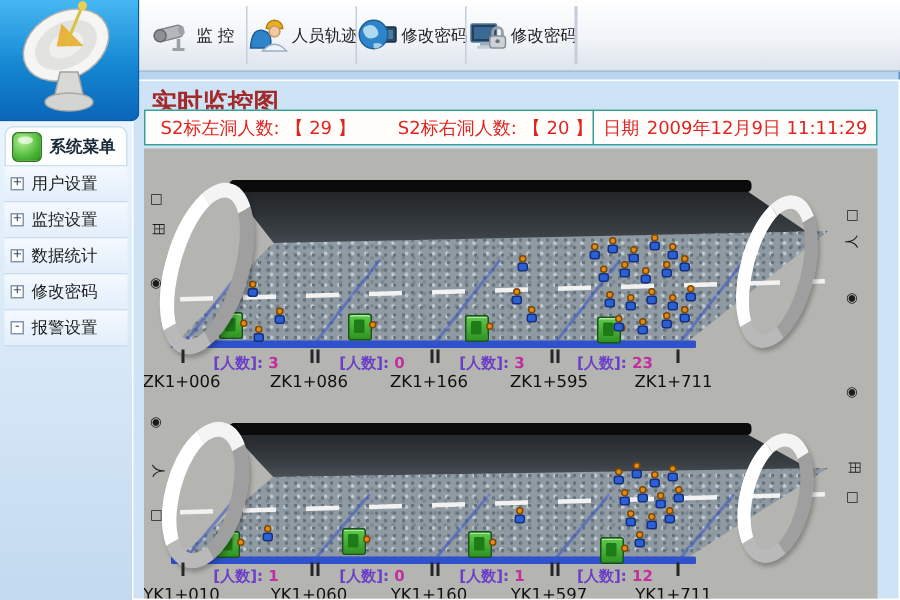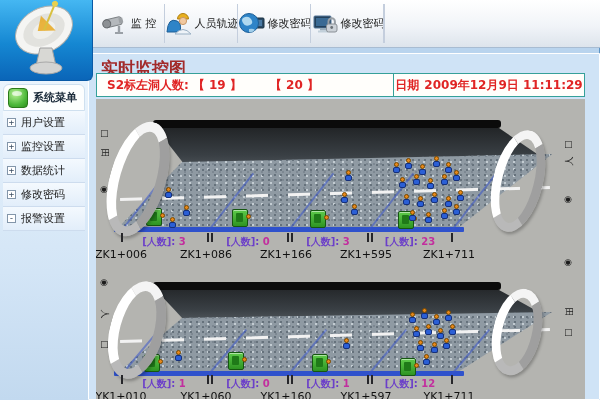--- a/index.html
+++ b/index.html
@@ -34,21 +34,21 @@
     border-bottom:1px solid #cddcee;cursor:pointer;background:linear-gradient(180deg,#f4f9fe,#e2eefa);}
   .expand-box{width:9px;height:9px;box-sizing:border-box;border:1px solid #8396aa;background:#fff;
     font-size:9px;line-height:7px;text-align:center;color:#3c4e63;font-family:"DejaVu Sans Mono",monospace;}
   .menu-label{font-size:11px;color:#1c1c1c;}
   
   #main-panel{position:absolute;left:88px;top:53px;right:0;bottom:0;background:#cfe3f6;
     border:1px solid #ffffff;box-sizing:border-box;border-radius:4px 0 0 0;}
   #tab-caption{position:absolute;left:12px;top:3px;font-size:17px;font-weight:bold;color:#a22a2a;cursor:default;}
   #status-bar{position:absolute;left:7px;top:19px;right:14px;height:22px;background:#fffefb;
     border:1px solid #35a099;display:flex;align-items:stretch;}
-  .sb-cell{display:flex;align-items:center;font-size:12px;font-weight:bold;color:#e02424;white-space:nowrap;}
+  .sb-cell{display:flex;align-items:center;font-size:12px;font-weight:normal;color:#e02424;white-space:nowrap;}
   .sb-left{flex:1;padding-left:10px;gap:4px;}
   .sb-right{width:190px;border-left:1px solid #35a099;justify-content:center;gap:5px;}
   .sb-gap{width:20px;}
   
   #viewer{position:absolute;left:7px;top:45px;right:14px;bottom:0;background:#b4b4b0;overflow:hidden;}
   .marker{position:absolute;font-size:9px;color:#1c1c1c;line-height:10px;}
   
   .tunnel{position:absolute;left:10px;width:480px;}
   .t0{top:5px;height:162px;}
   .t1{top:167px;height:137px;}
@@ -205,22 +205,23 @@
       </div>
     </div>
   </div>
 
   <div id="main-panel">
     <div id="tab-caption">实时监控图</div>
 
     <div id="status-bar">
       <div class="sb-cell sb-left">
         <span>S2标左洞人数:</span>
-        <span>【 19 】</span>
+        <span>【 29 】</span>
         <span class="sb-gap"></span>
+        <span>S2标右洞人数:</span>
         <span>【 20 】</span>
       </div>
       <div class="sb-cell sb-right">
         <span>日期</span>
         <span>2009年12月9日 11:11:29</span>
       </div>
     </div>
 
     <div id="viewer">
 

